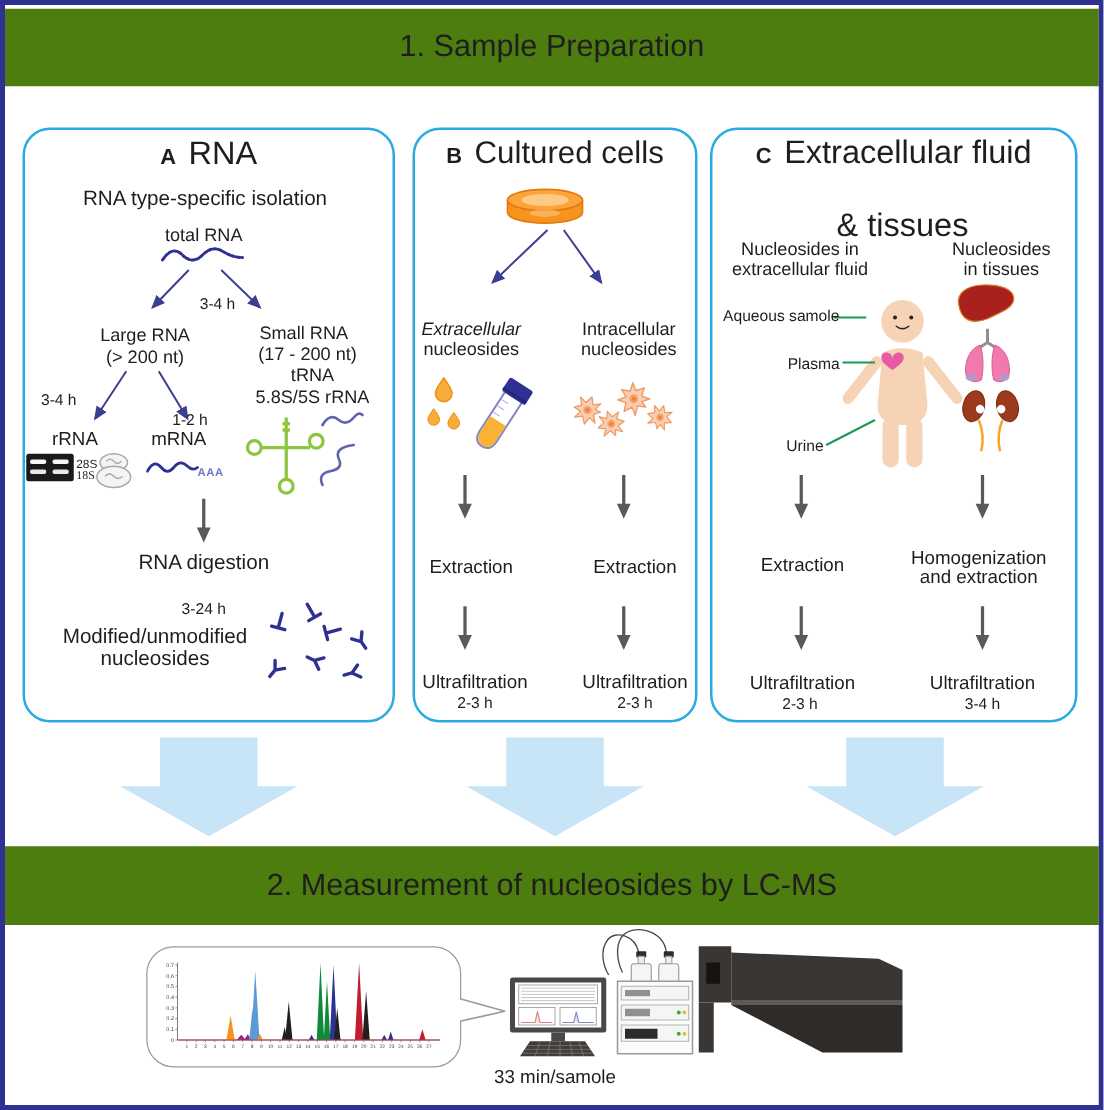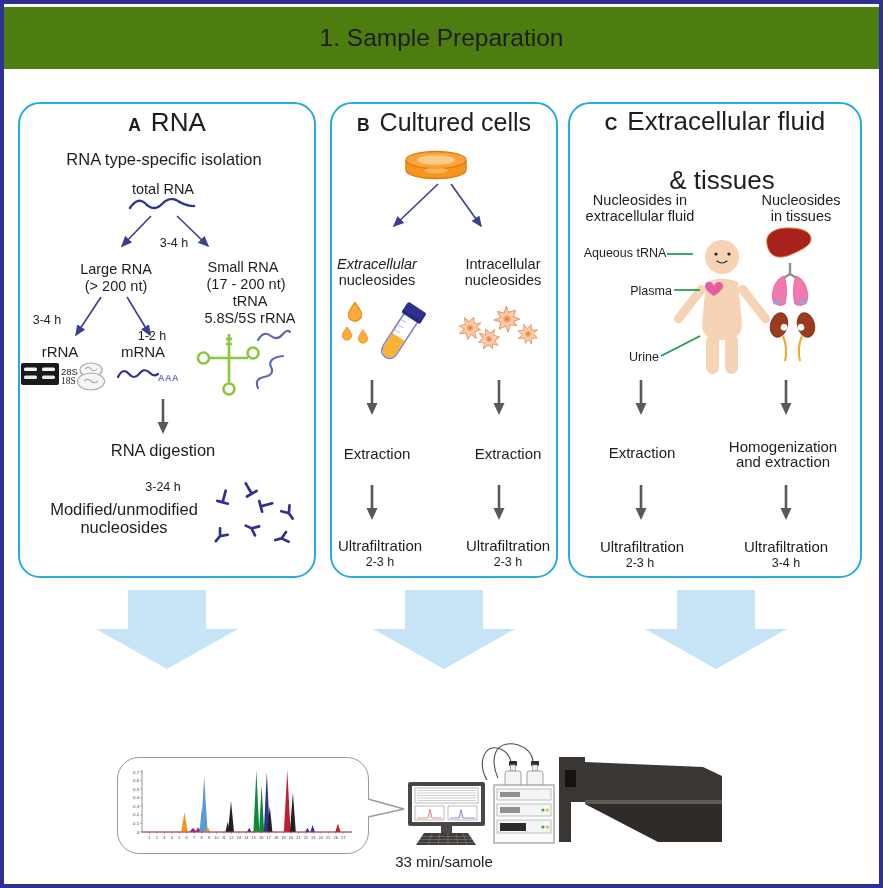--- a/index.html
+++ b/index.html
@@ -25,20 +25,23 @@
   .polya{color:#6F74C9;font-size:9px;font-weight:bold;letter-spacing:0.5px;}
 </style>
 </head>
 <body>
 
 <div id="fig">
 
   <div class="banner" style="top:7px;">
     <span>1.  Sample Preparation</span>
   </div>
+  <div class="banner" style="top:677px;height:63px;">
+    <span>2. Measurement of nucleosides by LC-MS</span>
+  </div>
 
   <div class="panel" style="left:18px;top:102px;width:298px;height:476px;"></div>
   <div class="panel" style="left:330px;top:102px;width:228px;height:476px;"></div>
   <div class="panel" style="left:568px;top:102px;width:294px;height:476px;"></div>
 
   <div class="bubble"></div>
 
   <div class="titleRow" style="left:18px;top:107px;width:298px;">
     <span class="pLetter">A</span>
     <span class="pTitle">RNA</span>
@@ -81,21 +84,21 @@
 
   <div class="titleRow" style="left:568px;top:106px;width:294px;">
     <span class="pLetter">C</span>
     <span class="pTitle">Extracellular fluid</span>
   </div>
   <div class="txt fs26" style="left:722px;top:134px;margin-top:31px;">&amp; tissues</div>
   <div class="txt fs14" style="left:640px;top:192px;">Nucleosides in</div>
   <div class="txt fs14" style="left:640px;top:208px;">extracellular fluid</div>
   <div class="txt fs14" style="left:801px;top:192px;">Nucleosides</div>
   <div class="txt fs14" style="left:801px;top:208px;">in tissues</div>
-  <div class="txt fs12" style="left:625px;top:246px;">Aqueous tRNA</div>
+  <div class="txt fs12" style="left:625px;top:246px;">Aqueous samole</div>
   <div class="txt fs12" style="left:651px;top:284px;">Plasma</div>
   <div class="txt fs12" style="left:644px;top:350px;">Urine</div>
   <div class="txt fs15" style="left:642px;top:444px;">Extraction</div>
   <div class="txt fs15" style="left:783px;top:438px;">Homogenization</div>
   <div class="txt fs15" style="left:783px;top:453px;">and extraction</div>
   <div class="txt fs15" style="left:642px;top:538px;">Ultrafiltration</div>
   <div class="txt fs12" style="left:640px;top:556px;">2-3 h</div>
   <div class="txt fs15" style="left:786px;top:538px;">Ultrafiltration</div>
   <div class="txt fs12" style="left:786px;top:556px;">3-4 h</div>
 

